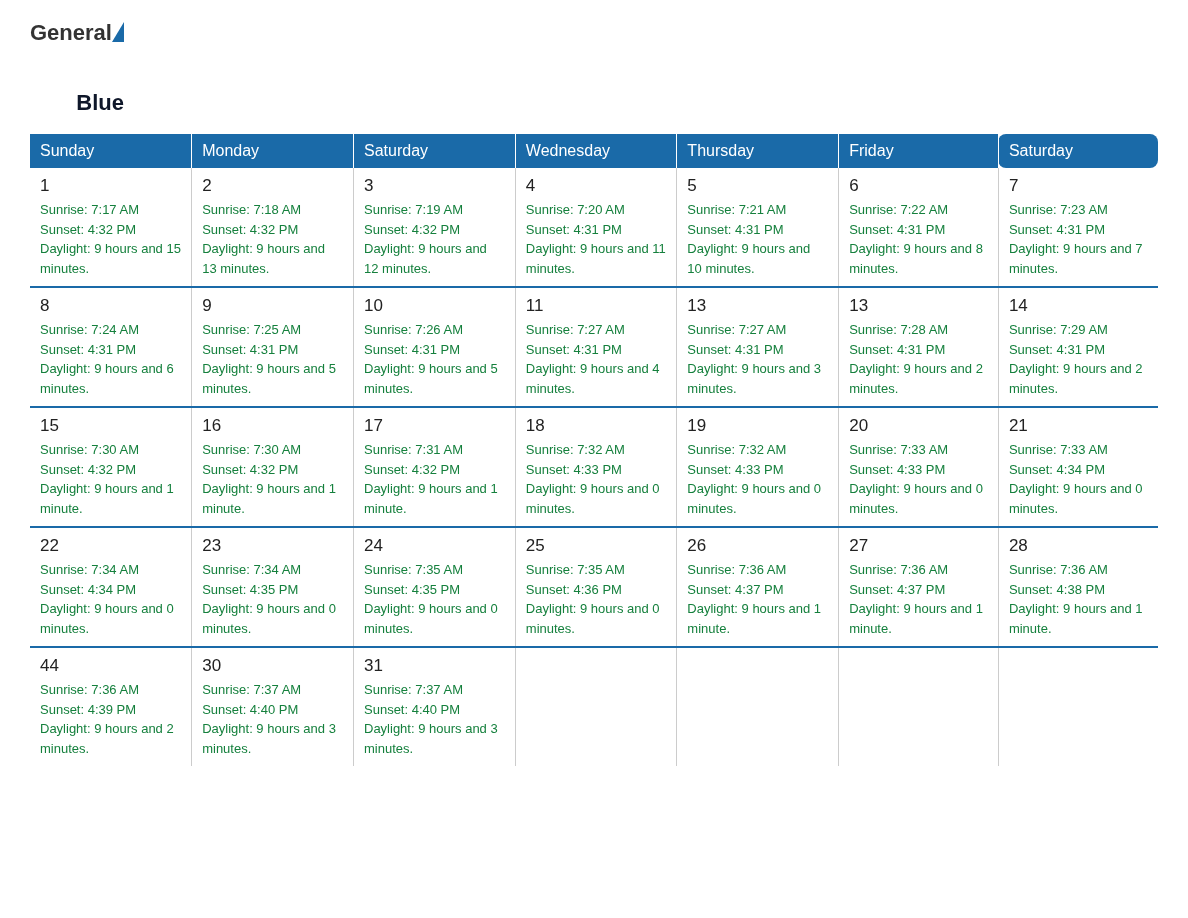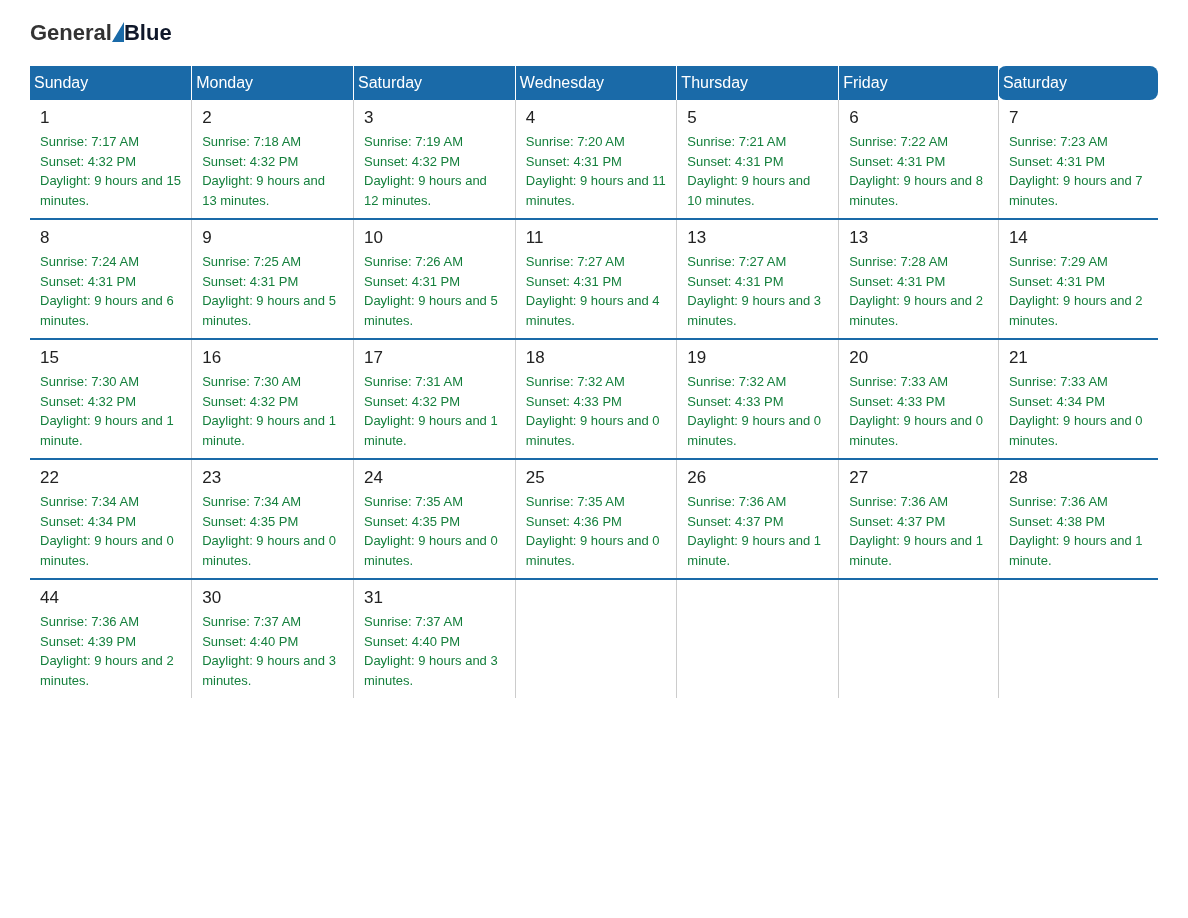--- a/index.html
+++ b/index.html
@@ -29,22 +29,23 @@
     .logo-blue-triangle {
       width: 0;
       height: 0;
       border-left: 12px solid transparent;
       border-bottom: 20px solid #1a6aa8;
       display: inline-block;
       margin-bottom: 2px;
     }
     .logo-text {
       display: flex;
-      flex-direction: row;
-      align-items: center;
+      flex-direction: column;
+      align-items: flex-end;
+      gap: 46px;
     }
     .logo-line1 {
       display: flex;
       align-items: center;
     }
     .logo-line2 {
       font-size: 22px;
       font-weight: bold;
       color: #0f172a;
       line-height: 1;
@@ -63,21 +64,21 @@
       color: #444;
       margin-top: 4px;
     }
     .calendar-table {
       width: 100%;
       border-collapse: collapse;
     }
     .calendar-table thead tr th {
       background: #1a6aa8;
       color: #fff;
-      padding: 8px 4px;
+      padding: 8px 10px;
       text-align: left;
       font-size: 16px;
       font-weight: normal;
       border-right: 1px solid #fff;
     }
     .calendar-table thead tr th:last-child {
       border-right: none;
       border-radius: 8px;
     }
     .calendar-table tbody tr td {

